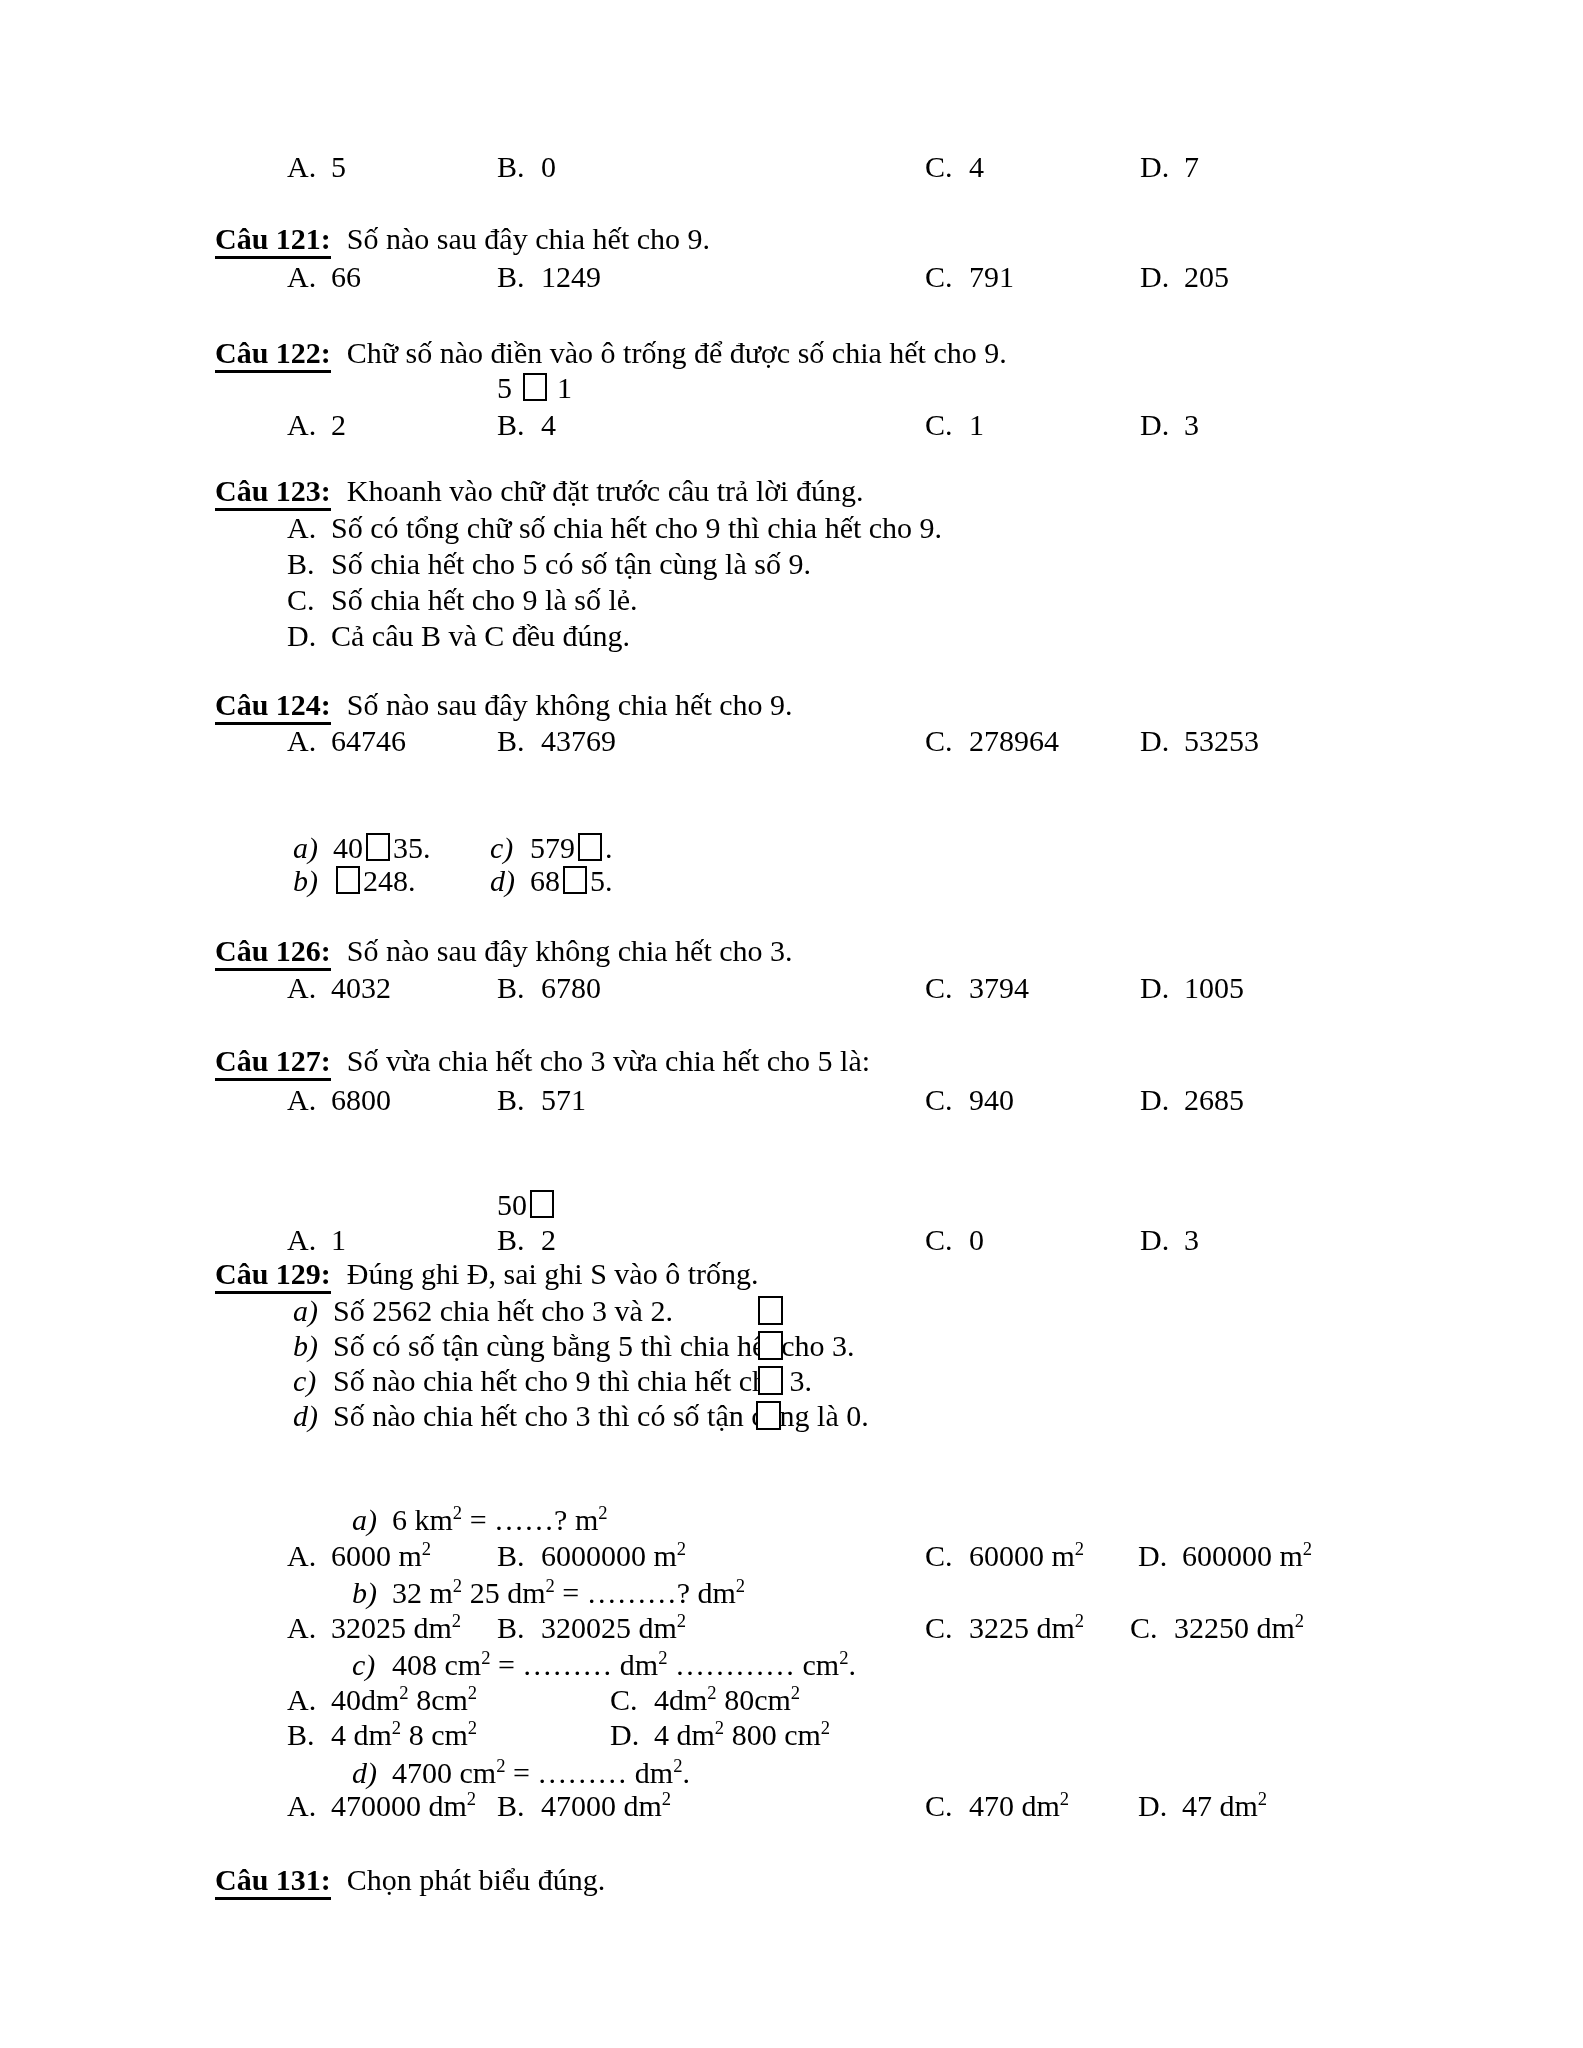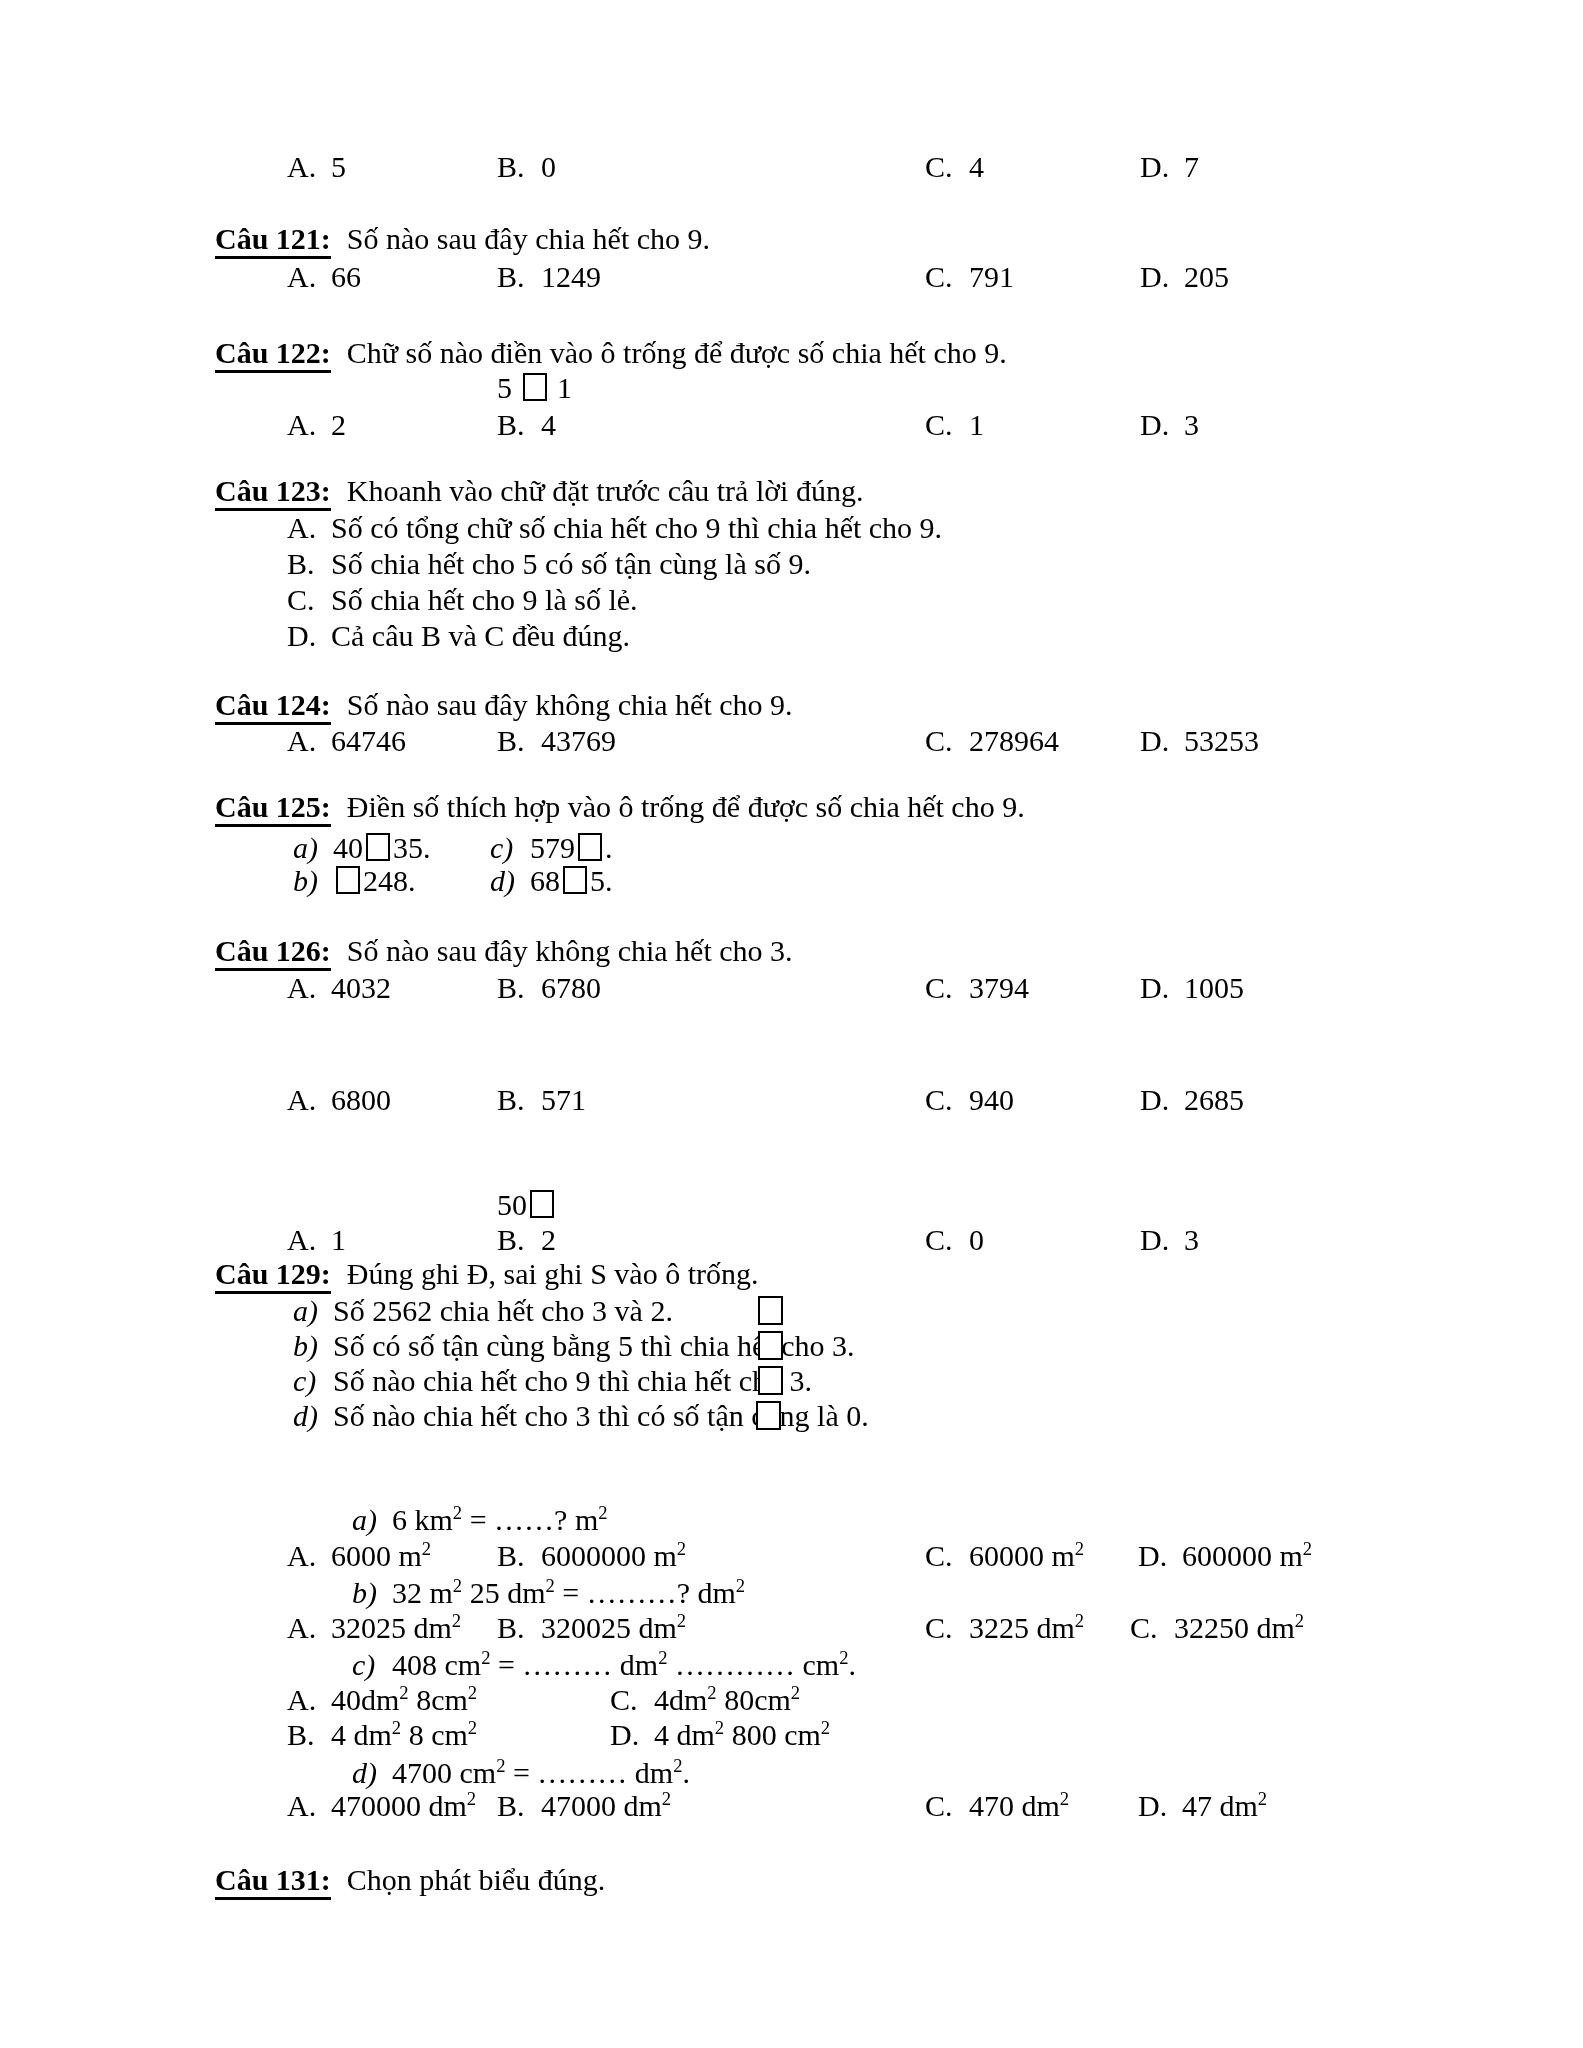--- a/index.html
+++ b/index.html
@@ -80,42 +80,42 @@
   <div class="row head" style="top:688px">
     <span class="qnum">Câu 124:</span><span>Số nào sau đây không chia hết cho 9.</span>
   </div>
   <div class="row" style="top:724px">
     <span class="abs" style="left:287px"><span class="ol">A.</span><span>64746</span></span>
     <span class="abs" style="left:497px"><span class="ol">B.</span><span>43769</span></span>
     <span class="abs" style="left:925px"><span class="ol">C.</span><span>278964</span></span>
     <span class="abs" style="left:1140px"><span class="ol">D.</span><span>53253</span></span>
   </div>
 
-  <div class="row head" style="top:790px">
-    <span class="qnum">Câu 125:</span><span>Điền số thích hợp vào ô trống để được số chia hết cho 9.</span>
-  </div>
   <div class="row" style="top:831px">
     <span class="abs" style="left:293px"><span class="sl">a)</span><span>40<span class="box"></span>35.</span></span>
     <span class="abs" style="left:490px"><span class="sl">c)</span><span>579<span class="box"></span>.</span></span>
   </div>
   <div class="row" style="top:864px">
     <span class="abs" style="left:293px"><span class="sl">b)</span><span><span class="box"></span>248.</span></span>
     <span class="abs" style="left:490px"><span class="sl">d)</span><span>68<span class="box"></span>5.</span></span>
   </div>
 
   <div class="row head" style="top:934px">
     <span class="qnum">Câu 126:</span><span>Số nào sau đây không chia hết cho 3.</span>
   </div>
   <div class="row" style="top:971px">
     <span class="abs" style="left:287px"><span class="ol">A.</span><span>4032</span></span>
     <span class="abs" style="left:497px"><span class="ol">B.</span><span>6780</span></span>
     <span class="abs" style="left:925px"><span class="ol">C.</span><span>3794</span></span>
     <span class="abs" style="left:1140px"><span class="ol">D.</span><span>1005</span></span>
   </div>
 
+  <div class="row head" style="top:1044px">
+    <span class="qnum">Câu 127:</span><span>Số vừa chia hết cho 3 vừa chia hết cho 5 là:</span>
+  </div>
   <div class="row" style="top:1083px">
     <span class="abs" style="left:287px"><span class="ol">A.</span><span>6800</span></span>
     <span class="abs" style="left:497px"><span class="ol">B.</span><span>571</span></span>
     <span class="abs" style="left:925px"><span class="ol">C.</span><span>940</span></span>
     <span class="abs" style="left:1140px"><span class="ol">D.</span><span>2685</span></span>
   </div>
 
   <div class="row" style="top:1188px">
     <span class="abs" style="left:497px">50<span class="box"></span></span>
   </div>

